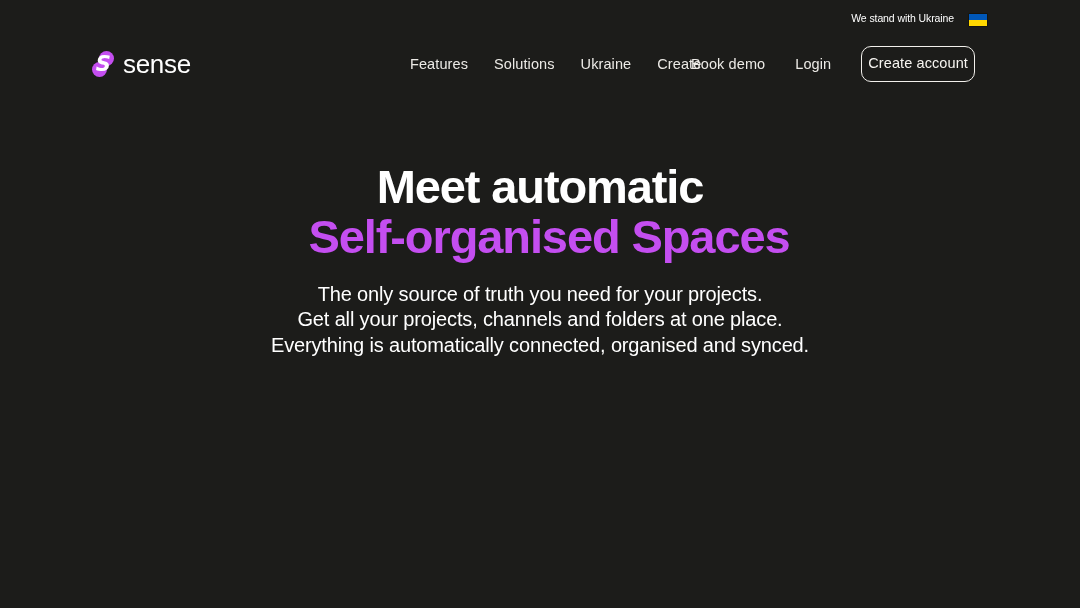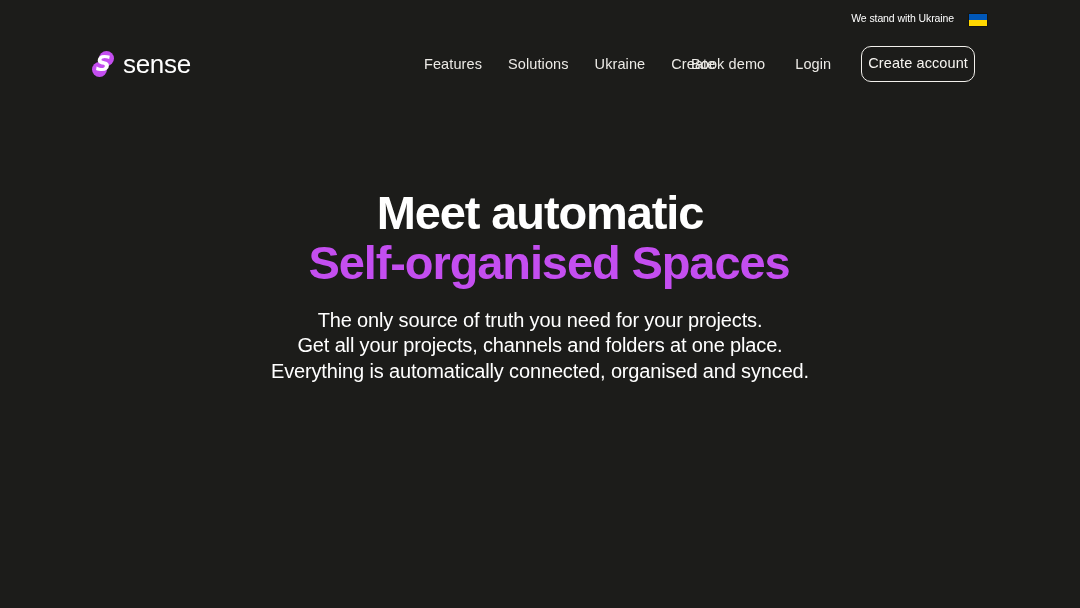--- a/index.html
+++ b/index.html
@@ -103,21 +103,21 @@
   .brand-name {
     font-size: 26px;
     font-weight: 500;
     color: #ffffff;
     letter-spacing: -0.3px;
     line-height: 1;
   }
 
   .main-nav {
     position: absolute;
-    left: 424px;
+    left: 410px;
     display: flex;
     align-items: flex-end;
     gap: 0px;
   }
   .nav-link {
     font-size: 14.5px;
     font-weight: 400;
     color: #eceae6;
     text-decoration: none;
     letter-spacing: 0.1px;
@@ -155,21 +155,21 @@
     letter-spacing: 0.1px;
     padding: 9px 6px 10px;
     white-space: nowrap;
     cursor: pointer;
     line-height: 1;
   }
 
   
   .hero {
     position: absolute;
-    top: 188px;
+    top: 162px;
     left: 0;
     right: 0;
     text-align: center;
   }
 
   .hero-title {
     font-size: 47px;
     font-weight: 700;
     line-height: 1.06;
     letter-spacing: -1.1px;

